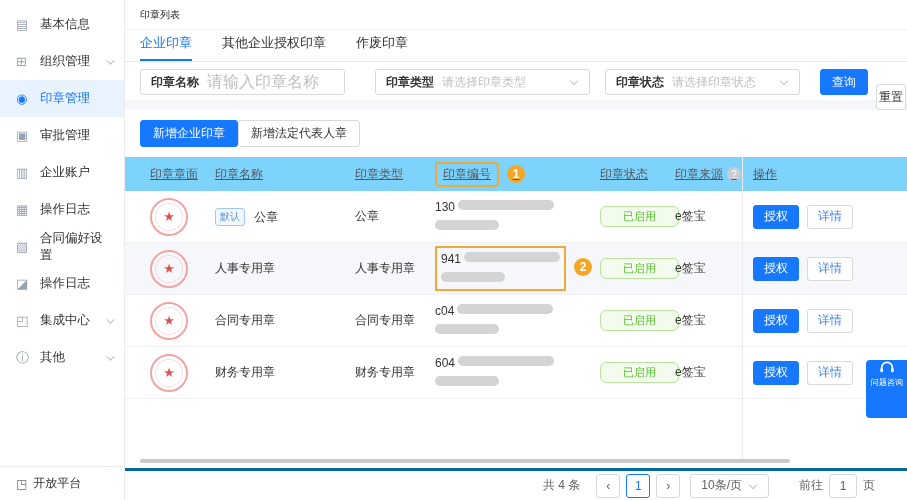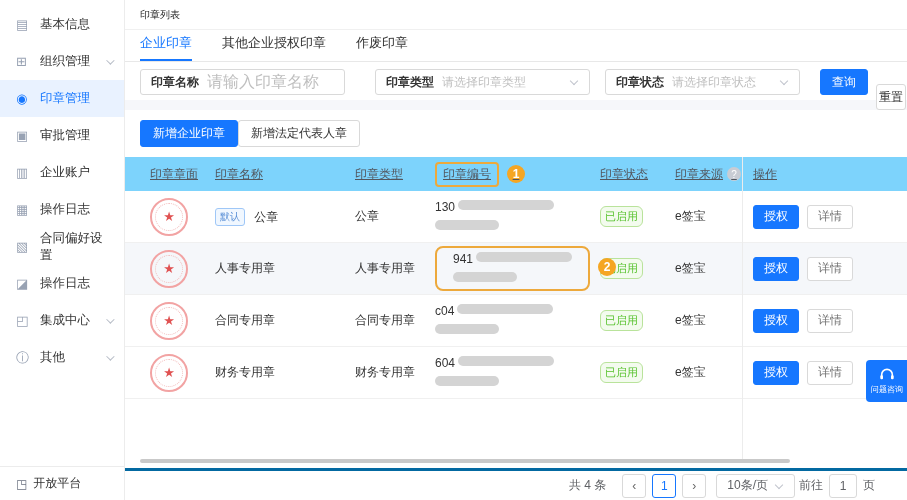--- a/index.html
+++ b/index.html
@@ -66,43 +66,43 @@
   .seal .star { color:#e05252; font-size:13px; line-height:1; }
 
   .default-badge { display:inline-block; border:1px solid #9fc7f7; background:#f0f7ff; color:#5a8fd6; font-size:10px; border-radius:3px; padding:1px 4px; margin-right:6px; vertical-align:1px; }
   .default-badge:empty { display:none; }
 
   .num-cell { display:inline-block; }
   .num-line1 { display:flex; align-items:flex-start; }
   .redact { background:#d4d4d4; border-radius:5px; height:10px; display:inline-block; }
   .r-a { width:96px; margin-left:3px; }
   .r-b { width:64px; margin-top:6px; }
-  .num-wrap-hl { border:2px solid #eda93c; border-radius:8px; padding:4px 16px; position:relative; }
+  .num-wrap-hl { border:2px solid #eda93c; border-radius:0; padding:4px 4px; position:relative; }
   .step2-badge { position:absolute; right:-28px; top:10px; }
 
-  .status-badge { display:inline-block; background:#f3fbee; border:1px solid #b9e39b; color:#57c22d; font-size:11px; border-radius:6px; padding:2px 4px; white-space:nowrap;text-align:right; }
+  .status-badge { display:inline-block; background:#f3fbee; border:1px solid #b9e39b; color:#57c22d; font-size:11px; border-radius:6px; padding:2px 22px; white-space:nowrap;text-align:right; }
 
   .op-btns { display:flex; gap:8px; }
   .btn-auth { height:24px; padding:0 10px; }
-  .btn-detail { height:24px; padding:0 10px; color:#737373; }
+  .btn-detail { height:24px; padding:0 10px; color:#3b82f6; }
 
   .q-icon { width:14px; height:14px; border-radius:50%; background:#c8ccd4; color:#fff; font-size:10px; display:inline-flex; align-items:center; justify-content:center; margin-left:4px; }
 
   
   .hscrollbar { position:absolute; left:140px; top:459px; width:650px; height:4px; background:#c9c9c9; border-radius:2px; }
   .pagination { position:absolute; left:125px; right:0; top:468px; height:32px; border-top:3px solid #0369a1; display:flex; align-items:center; justify-content:flex-end; padding-right:32px; font-size:12px; color:#606266; background:#fff; }
   .pg-total { margin-right:10px; }
   .pg-box { width:24px; height:24px; border:1px solid #d9d9d9; border-radius:3px; background:#fff; display:inline-flex; align-items:center; justify-content:center; color:#666; cursor:pointer; margin-left:6px; font-size:12px; }
   .pg-box.current { border-color:#1677ff; color:#1677ff; }
   .pg-size { height:24px; border:1px solid #d9d9d9; border-radius:3px; display:inline-flex; align-items:center; padding-left:10px; margin-left:10px; color:#606266; cursor:pointer; }
-  .pg-goto { margin-left:4px; }
+  .pg-goto { margin-left:30px; }
   .pg-input { width:28px; height:24px; border:1px solid #d9d9d9; border-radius:3px; text-align:center; font-size:12px; color:#606266; margin:0 6px; outline:none; }
 
   
-  .float-btn { position:absolute; right:0; top:360px; width:41px; height:42px; background:#1677ff; border-radius:4px 0 0 4px; color:#fff; display:flex; flex-direction:column; align-items:center; justify-content:center; cursor:pointer; }
+  .float-btn { position:absolute; right:0; top:360px; width:41px; height:58px; background:#1677ff; border-radius:4px 0 0 4px; color:#fff; display:flex; flex-direction:column; align-items:center; cursor:pointer; }
   .float-btn .fb-label { font-size:9px; margin-top:2px; white-space:nowrap; transform:scale(.9); }
 </style>
 </head>
 <body>
 
 <div class="app">
 
   <aside class="sidebar">
     <nav class="menu">
       <div class="menu-item">

